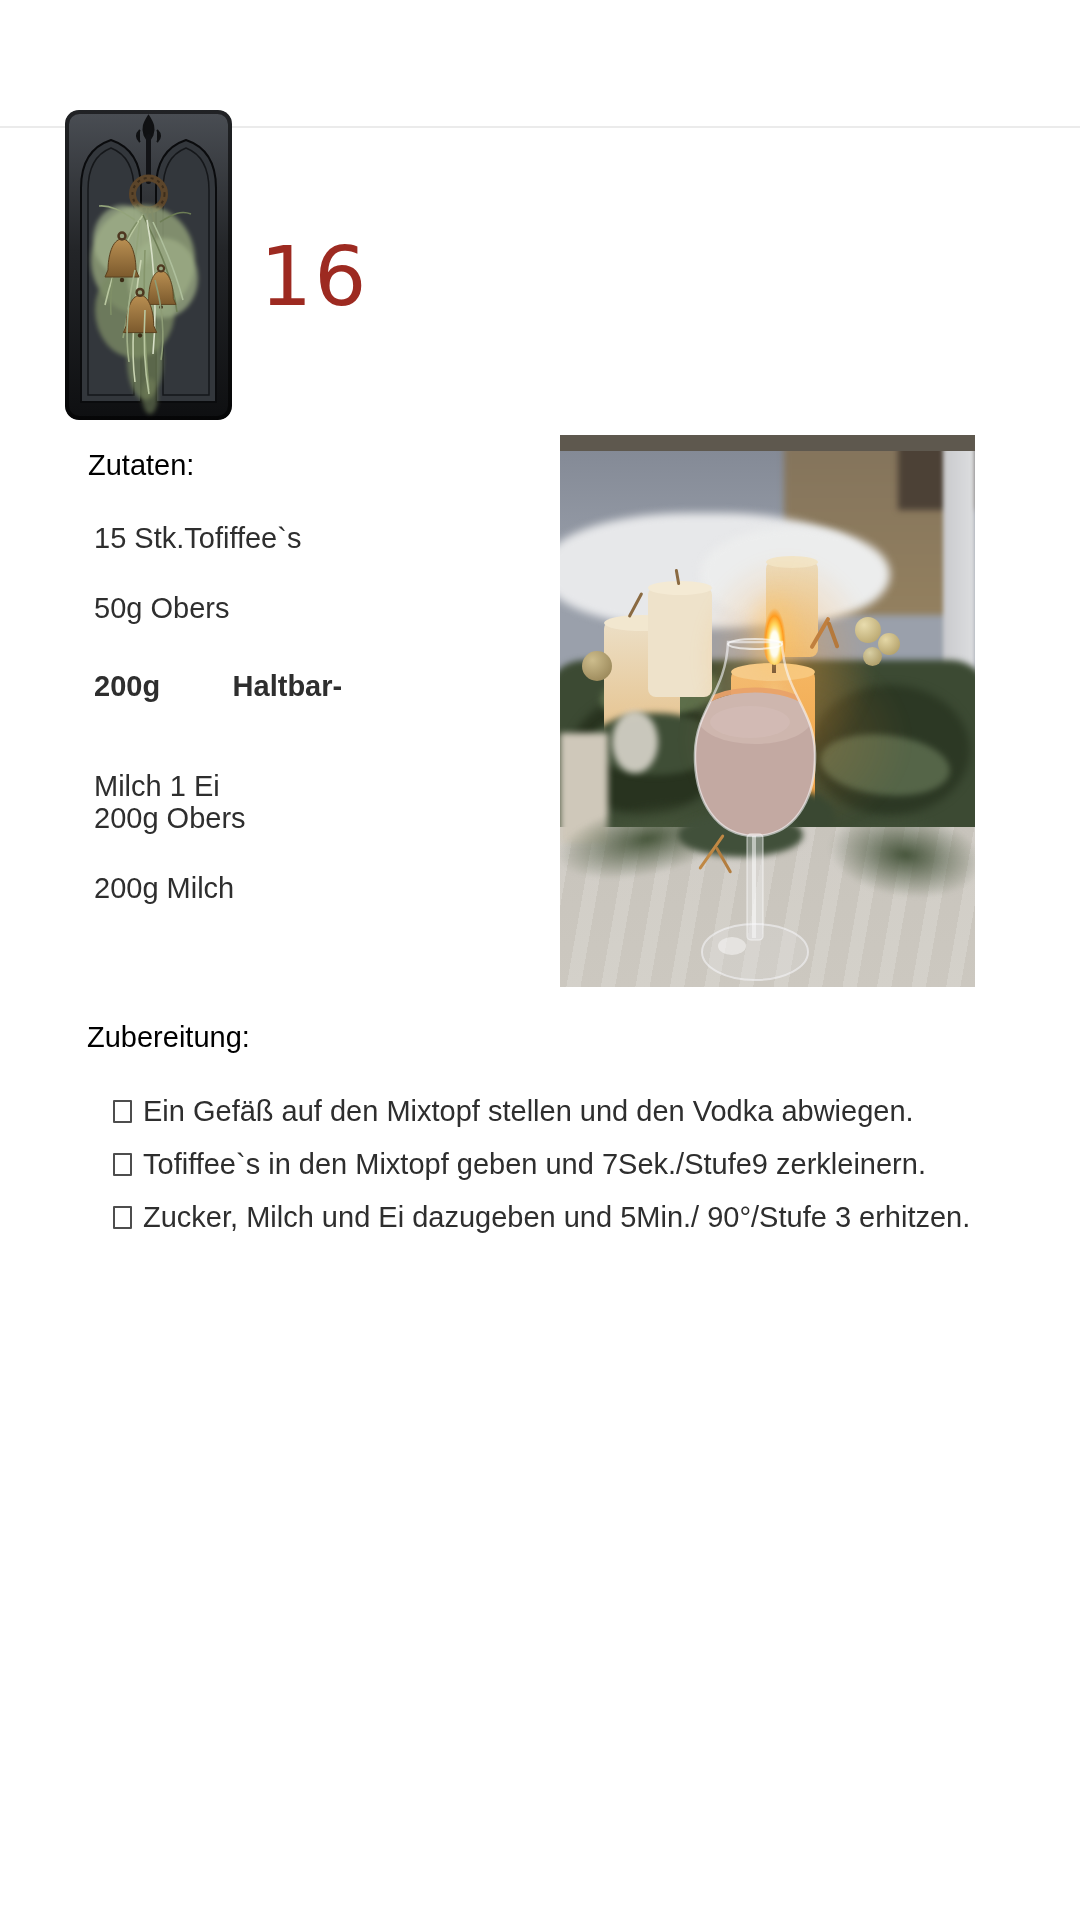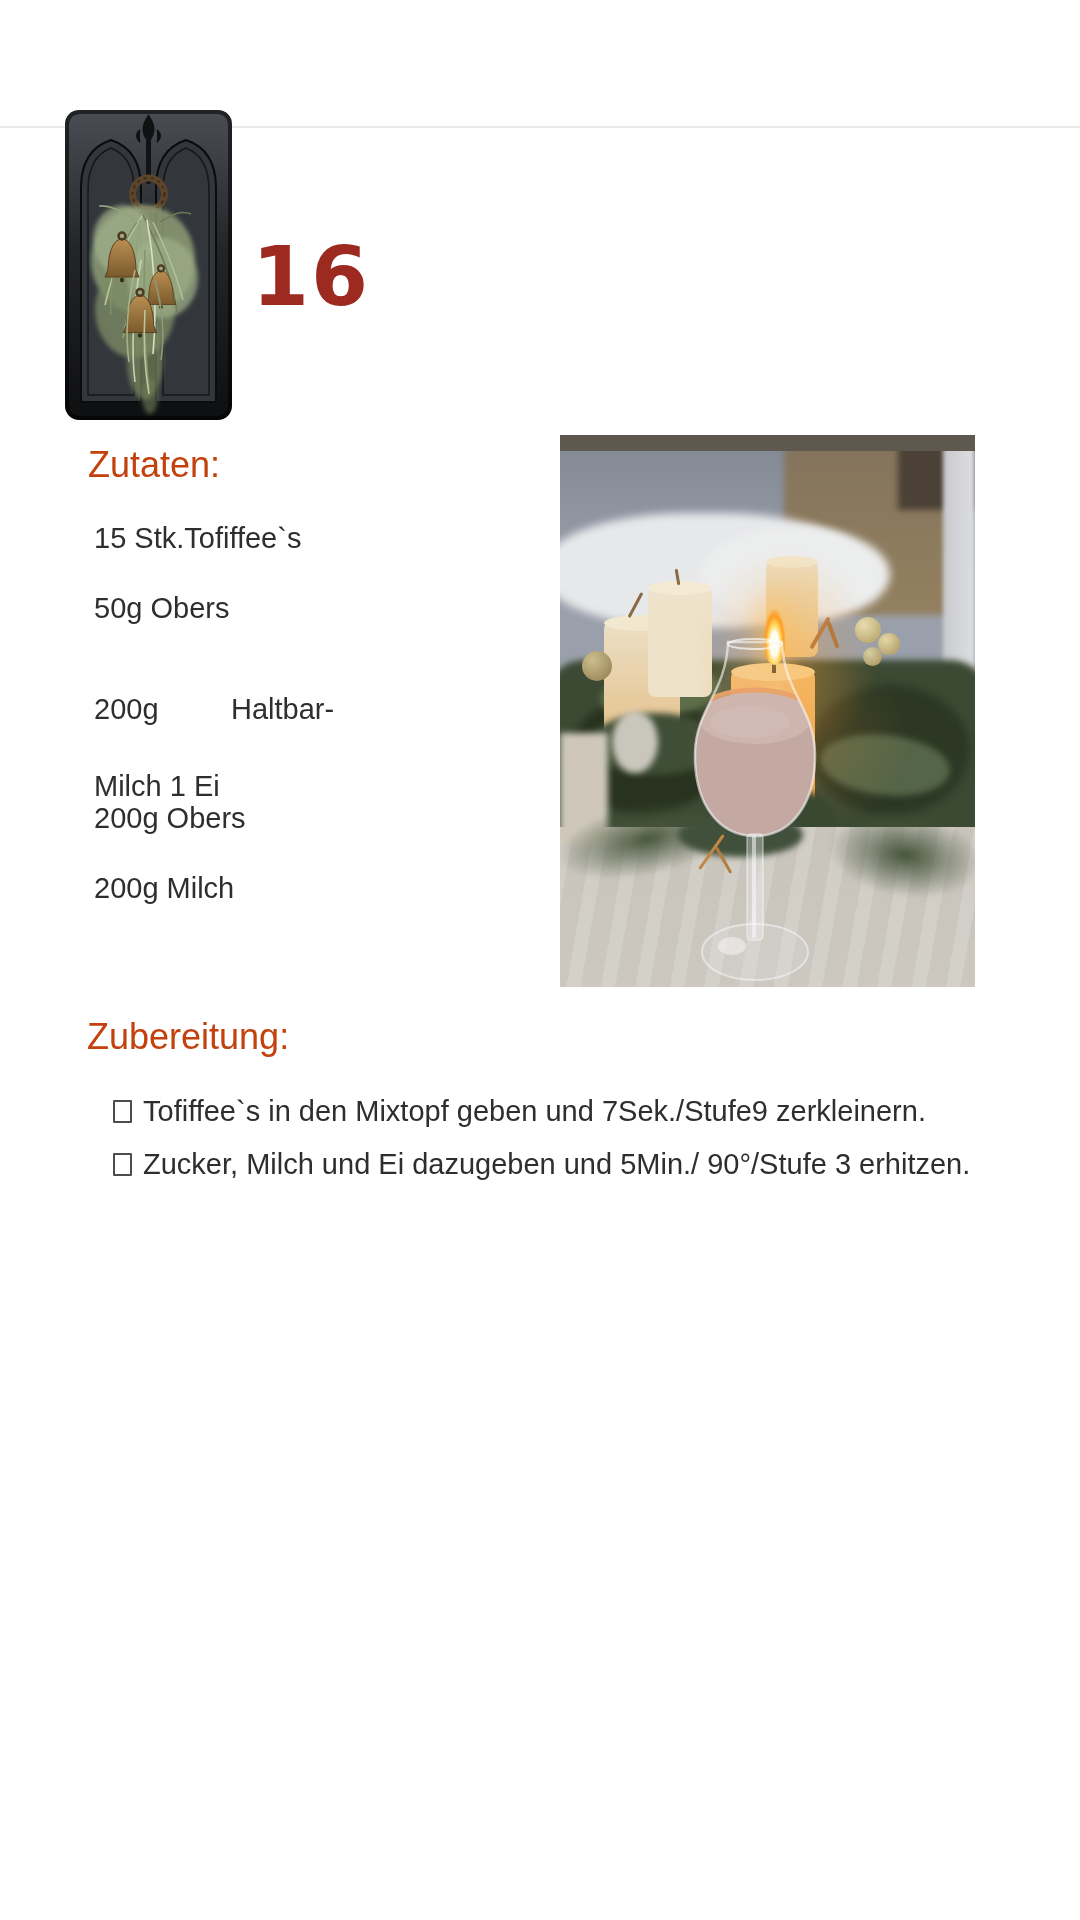--- a/index.html
+++ b/index.html
@@ -6,26 +6,26 @@
   #page{
     position:relative;width:1080px;height:1920px;background:#ffffff;
     font-family:"Liberation Sans","DejaVu Sans",sans-serif;overflow:hidden;
   }
   .abs{position:absolute;}
   
   .divider{left:0;top:126px;width:1080px;height:2px;background:#ebebeb;}
 
   
   .recipe-number{
-    left:252px;top:236px;font-size:82px;line-height:82px;font-weight:700;
+    left:260px;top:236px;font-size:82px;line-height:82px;font-weight:400;
     color:#9d2a21;font-family:"DejaVu Sans","Liberation Sans",sans-serif;letter-spacing:2px;
   }
   
   .recipe-title{left:458px;top:281px;font-size:40px;line-height:46px;color:#a8342a;}
-  .section-heading{font-size:36px;line-height:42px;color:#c2410c;}
+  .section-heading{font-size:29px;line-height:42px;color:#000000;}
   .heading-zutaten{left:88px;top:444px;}
   .heading-zubereitung{left:87px;top:1016px;}
 
   
   .ingredient-line{
     left:88px;font-size:29px;line-height:36px;color:#2e2e2e;white-space:pre-wrap;margin-left:6px;
   }
 
   
   .steps{left:113px;top:1085px;width:950px;}
@@ -181,21 +181,21 @@
         <path d="M80,200 C78,235 80,262 84,284" stroke="#b9c7a0"></path>
       </g>
     </svg>
   </div>
 
   <div class="abs recipe-number">16</div>
 
   <div class="abs section-heading heading-zutaten">Zutaten:</div>
   <div class="abs ingredient-line" style="top:520px;">15 Stk.Tofiffee`s</div>
   <div class="abs ingredient-line" style="top:590px;">50g Obers</div>
-  <div class="abs ingredient-line" style="top:691px;">200g         Haltbar-</div>
+  <div class="abs ingredient-line" style="top:668px;font-weight:bold;">200g         Haltbar-</div>
   <div class="abs ingredient-line" style="top:768px;">Milch 1 Ei</div>
   <div class="abs ingredient-line" style="top:800px;">200g Obers</div>
   <div class="abs ingredient-line" style="top:870px;">200g Milch</div>
 
   <div class="abs photo">
     <div class="abs ph-wall"></div>
     <div class="abs ph-chair"></div>
     <div class="abs ph-chair-dark"></div>
     <div class="abs ph-curtain"></div>
     <div class="abs ph-topstrip"></div>
@@ -257,20 +257,24 @@
       <rect x="62" y="198" width="4" height="102" fill="rgba(255,255,255,0.5)"></rect>
       <ellipse cx="65" cy="314" rx="53" ry="28" fill="rgba(235,235,238,0.18)" stroke="rgba(248,248,252,0.55)" stroke-width="2"></ellipse>
       <ellipse cx="42" cy="308" rx="14" ry="9" fill="rgba(255,255,255,0.45)"></ellipse>
     </svg>
   </div>
 
   <div class="abs section-heading heading-zubereitung">Zubereitung:</div>
   <div class="abs steps">
     <div class="step-row">
       <span class="step-checkbox"></span>
+      <span class="step-text">Ein Gefäß auf den Mixtopf stellen und den Vodka abwiegen.</span>
+    </div>
+    <div class="step-row">
+      <span class="step-checkbox"></span>
       <span class="step-text">Tofiffee`s in den Mixtopf geben und 7Sek./Stufe9 zerkleinern.</span>
     </div>
     <div class="step-row">
       <span class="step-checkbox"></span>
       <span class="step-text">Zucker, Milch und Ei dazugeben und 5Min./ 90°/Stufe 3 erhitzen.</span>
     </div>
   </div>
 
 </div>
 

